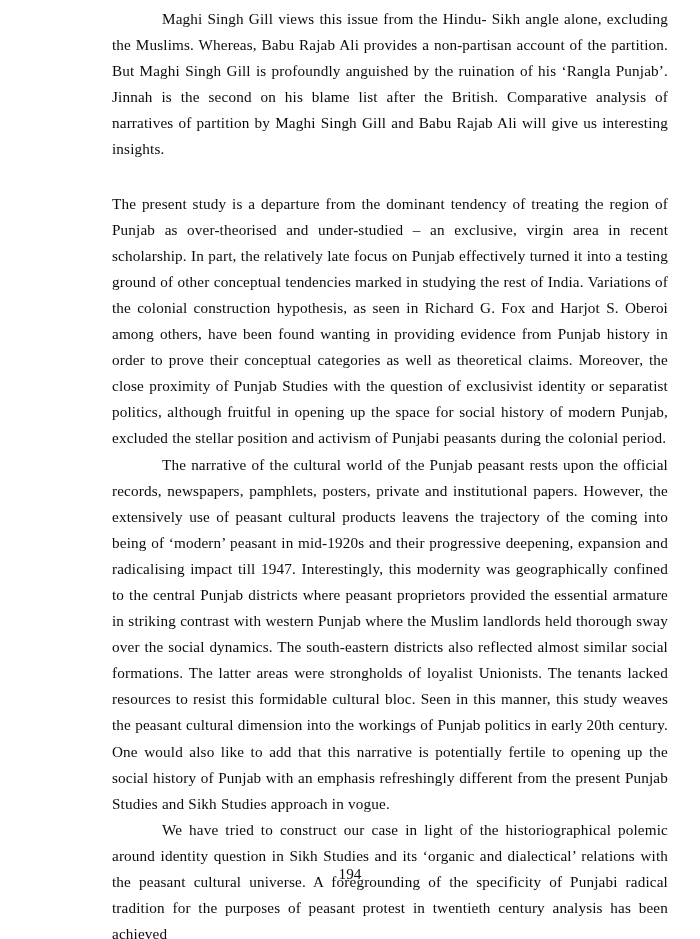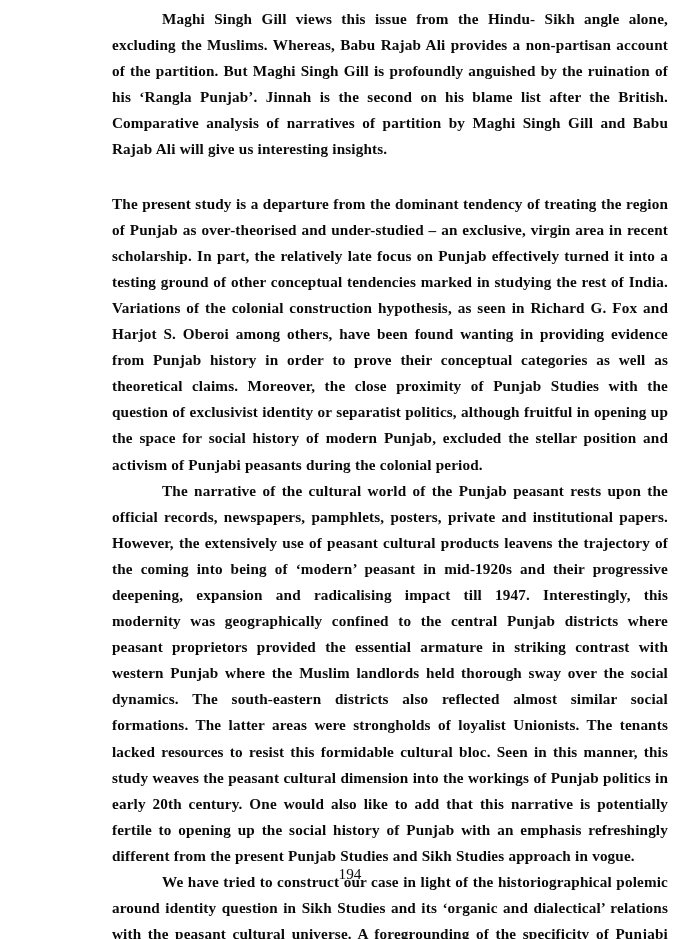--- a/index.html
+++ b/index.html
@@ -28,21 +28,20 @@
   }
   .para {
     margin: 0;
     text-align: justify;
     text-justify: inter-word;
     font-size: 15.2px;
     line-height: 26.1px;
     letter-spacing: 0.01em;
     word-spacing: 0.01em;
     hyphens: none;
-    font-weight: bold;
   }
   .para.indent {
     text-indent: 50px;
   }
   .para.gap-before {
     margin-top: 28px;
   }
   .para:last-of-type {
     text-align: justify;
   }

